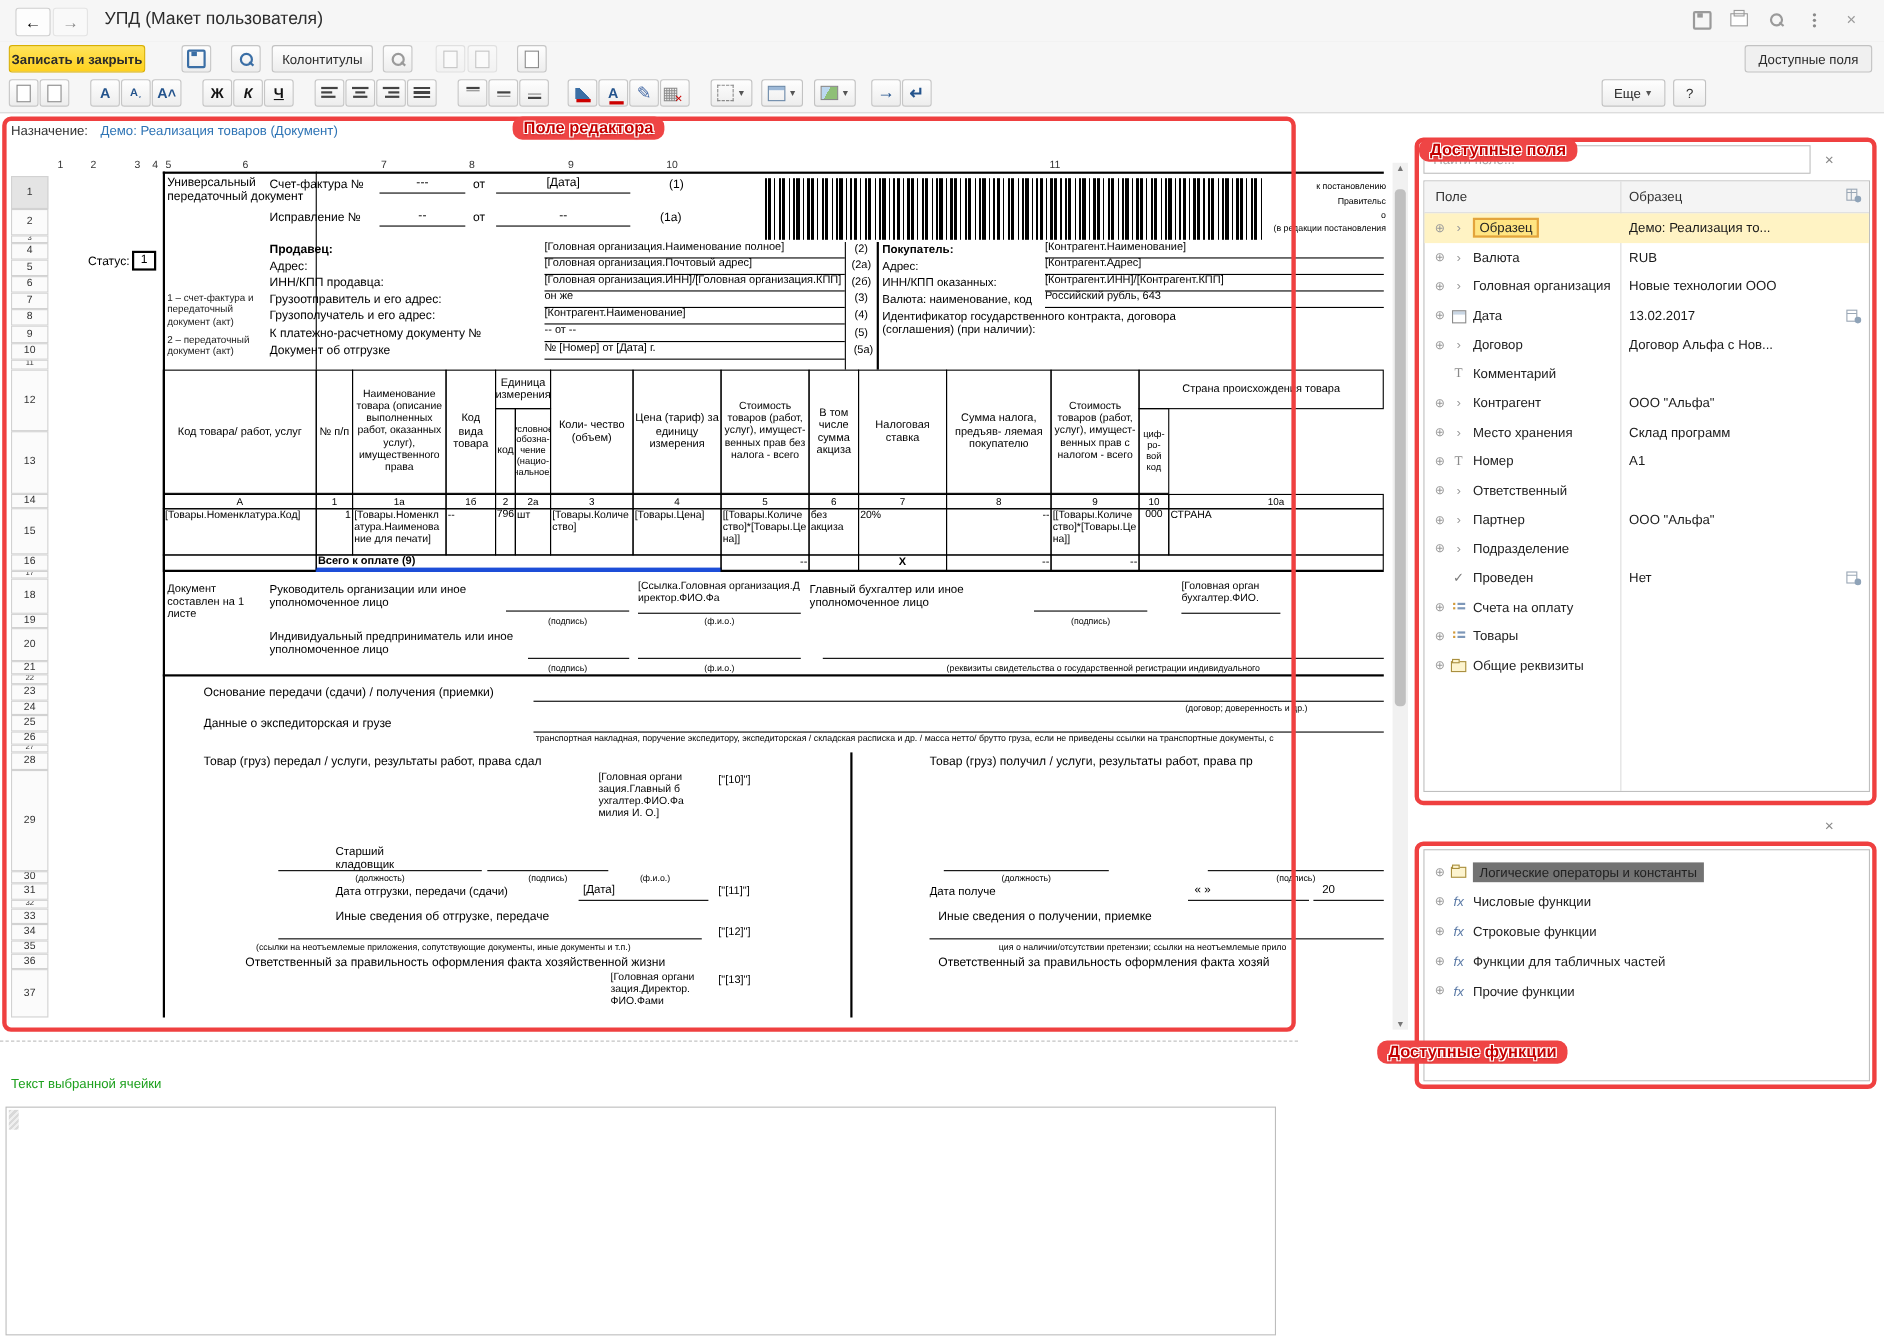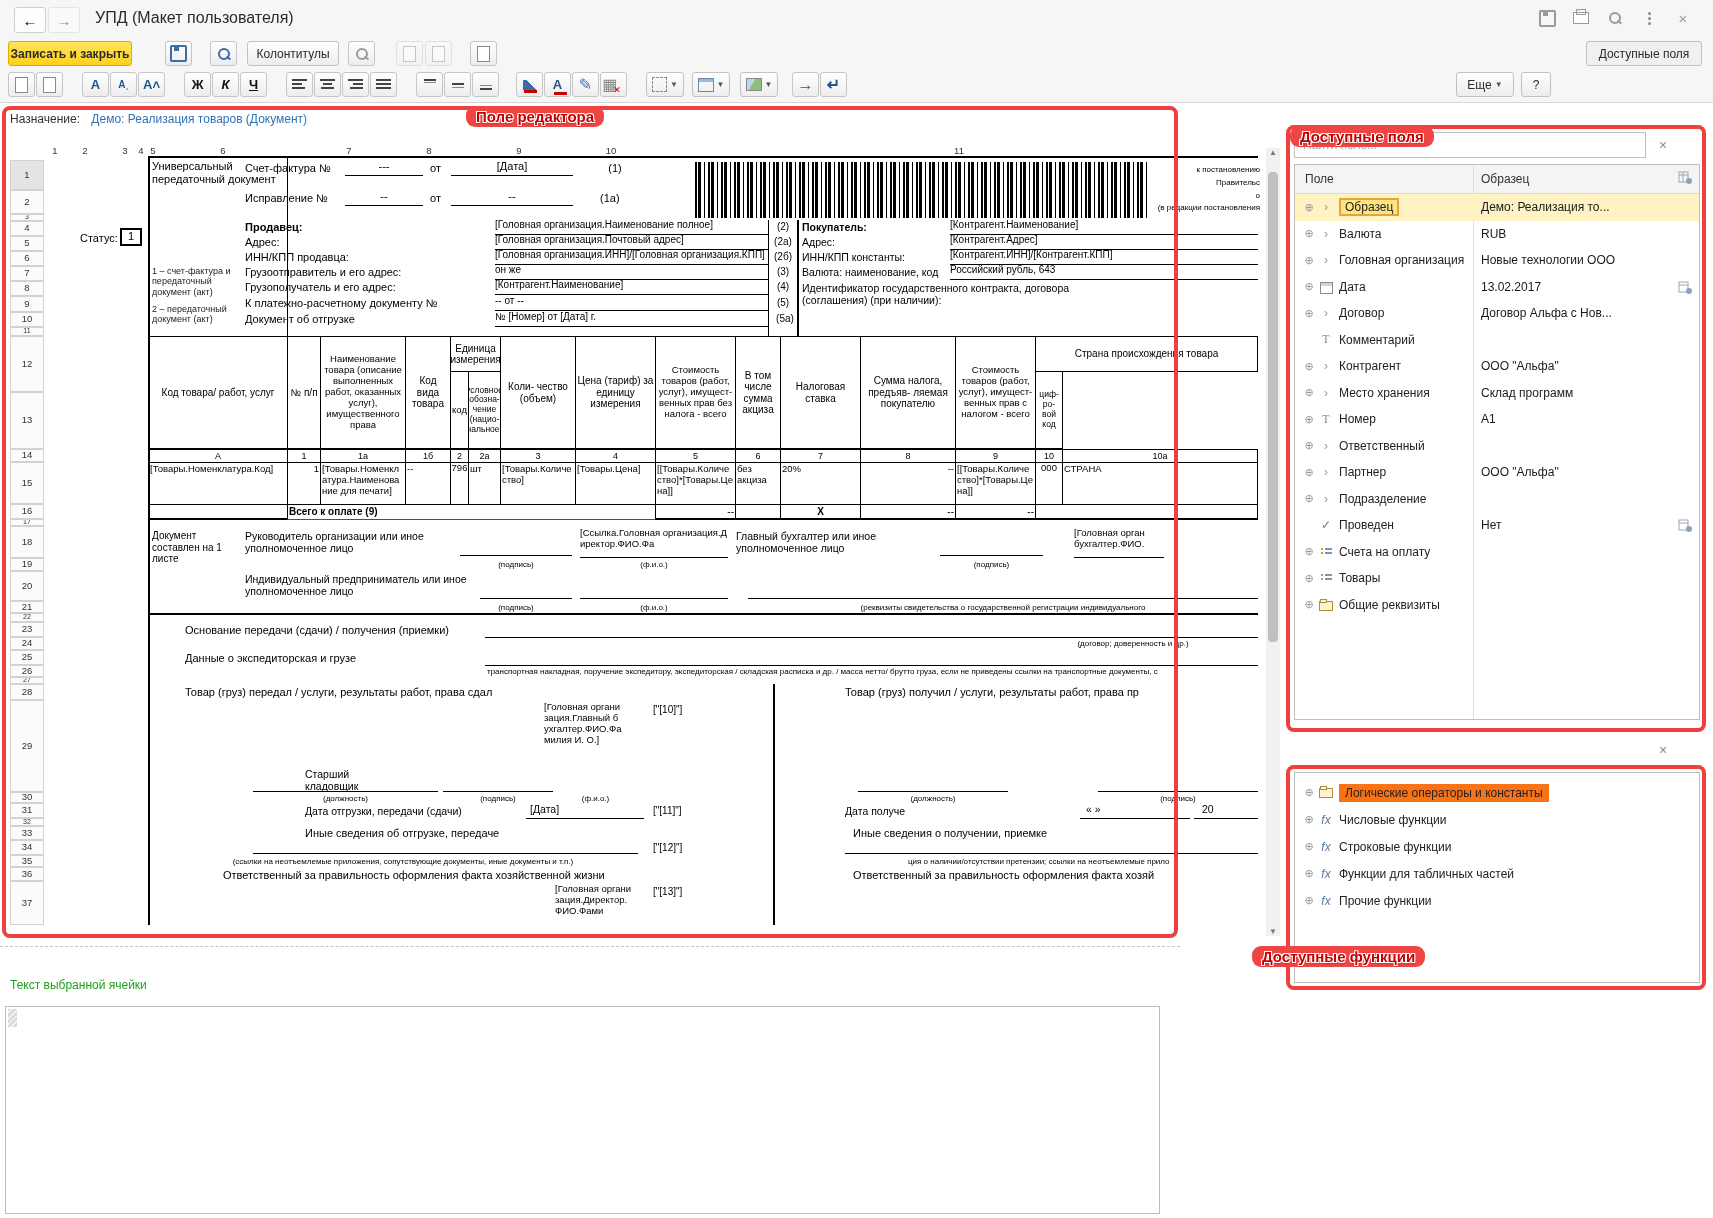--- a/index.html
+++ b/index.html
@@ -78,21 +78,21 @@
   .listbox{position:absolute;background:#fff;border:1px solid #bfbfbf;box-sizing:border-box}
   .fhead{display:flex;height:28px;background:#f4f4f4;border-bottom:1px solid #d9d9d9;align-items:center;font-size:12px;color:#333}
   .frow{display:flex;height:26.5px;align-items:center;font-size:12px;color:#222;position:relative}
   .frow.sel{background:#fff3c4}
   .plus{width:16px;text-align:center;color:#999;font-size:11px;margin-left:6px}
   .tico{width:18px;text-align:center;color:#999;font-size:12px}
   .flabel{margin-left:4px}
   .flabel.boxed{border:2px solid #e3a43c;background:#ffe582;padding:0 4px}
   .fsample{position:absolute;left:186px;color:#1a1a1a}
   .gearpos{position:absolute;right:6px;top:6px}
-  .hlY{background:#f97316;padding:2px 6px}
+  .hlY{background:#737373;padding:2px 6px}
   .fxi{font-style:italic;font-family:Liberation Sans, sans-serif;color:#5b7aa6;font-size:12px}
   .foldi{display:inline-block;width:12px;height:8px;border:1px solid #a98f3f;background:#fdf4cf;position:relative;vertical-align:middle}
   .foldi:before{content:"";position:absolute;left:0;top:-3px;width:5px;height:2px;border:1px solid #a98f3f;background:#fdf4cf}
   .cal{display:inline-block;width:11px;height:10px;border:1px solid #8a8a8a;background:linear-gradient(#c9d6e4 0 0) 0 0/11px 3px no-repeat;vertical-align:middle}
   .lsti{display:inline-block;width:11px;height:9px;background:linear-gradient(#d29a3a 0 0) 0 1px/2px 2px no-repeat,linear-gradient(#d29a3a 0 0) 0 5px/2px 2px no-repeat,linear-gradient(#7d97b8 0 0) 4px 1px/7px 2px no-repeat,linear-gradient(#7d97b8 0 0) 4px 5px/7px 2px no-repeat}
   .ttxt{font-family:"Liberation Serif",serif;color:#8a8a8a;font-size:12px}
   .grn{color:#1ea11e}
   .splitter{position:absolute;left:0;top:946px;width:1180px;border-top:1px dashed #c3c3c3}
   .bottombox{position:absolute;left:5px;top:1006px;width:1153px;height:206px;border:1px solid #bdbdbd;background:#fff}
   .grip{position:absolute;left:2px;top:2px;width:9px;height:18px;background:repeating-linear-gradient(135deg,#d9d9d9 0 2px,#efefef 2px 4px)}
@@ -341,21 +341,21 @@
     <div class="c s10 bb nw" style="left:487px;top:149px;width:273px;height:16px">-- от --</div>
     <div class="c s10 ctr" style="left:761px;top:151px;width:28px;height:14px">(5)</div>
     <div class="c s11 nw" style="left:237px;top:167px;width:245px;height:14px">Документ об отгрузке</div>
     <div class="c s10 bb nw" style="left:487px;top:165px;width:273px;height:16px">№ [Номер] от [Дата] г.</div>
     <div class="c s10 ctr" style="left:761px;top:167px;width:32px;height:14px">(5а)</div>
 
     <div class="c b nw" style="left:794px;top:75px;width:146px;height:14px;font-size:10.5px">Покупатель:</div>
     <div class="c s10 bb nw" style="left:942px;top:73px;width:308px;height:16px">[Контрагент.Наименование]</div>
     <div class="c nw" style="left:794px;top:90px;width:146px;height:14px;font-size:10.5px">Адрес:</div>
     <div class="c s10 bb nw" style="left:942px;top:88px;width:308px;height:16px">[Контрагент.Адрес]</div>
-    <div class="c nw" style="left:794px;top:105px;width:146px;height:14px;font-size:10.5px">ИНН/КПП константы:</div>
+    <div class="c nw" style="left:794px;top:105px;width:146px;height:14px;font-size:10.5px">ИНН/КПП оказанных:</div>
     <div class="c s10 bb nw" style="left:942px;top:103px;width:308px;height:16px">[Контрагент.ИНН]/[Контрагент.КПП]</div>
     <div class="c nw" style="left:794px;top:120px;width:148px;height:14px;font-size:10.5px">Валюта: наименование, код</div>
     <div class="c s10 bb nw" style="left:942px;top:118px;width:308px;height:16px">Российский рубль, 643</div>
     <div class="c" style="left:794px;top:136px;width:268px;height:30px;font-size:10.5px">Идентификатор государственного контракта, договора (соглашения) (при наличии):</div>
 
     <div class="c cell s10" style="left:140px;top:190px;width:140px;height:113px">Код товара/ работ, услуг</div>
     <div class="c cell s10" style="left:279px;top:190px;width:34px;height:113px">№ п/п</div>
     <div class="c cell s95" style="left:312px;top:190px;width:86px;height:113px">Наименование товара (описание выполненных работ, оказанных услуг), имущественного права</div>
     <div class="c cell s10" style="left:397px;top:190px;width:46px;height:113px">Код вида товара</div>
     <div class="c cell s10" style="left:442px;top:190px;width:51px;height:36px">Единица измерения</div>
@@ -397,21 +397,21 @@
     <div class="c cell s95 ba" style="left:567px;top:316px;width:81px;height:43px;justify-content:flex-start;align-items:flex-start;text-align:left">[Товары.Цена]</div>
     <div class="c cell s95 ba" style="left:647px;top:316px;width:81px;height:43px;justify-content:flex-start;align-items:flex-start;text-align:left">[[Товары.Количество]*[Товары.Цена]]</div>
     <div class="c cell s95" style="left:727px;top:316px;width:46px;height:43px;justify-content:flex-start;align-items:flex-start;text-align:left">без акциза</div>
     <div class="c cell s95" style="left:772px;top:316px;width:81px;height:43px;justify-content:flex-start;align-items:flex-start">20%</div>
     <div class="c cell s95" style="left:852px;top:316px;width:96px;height:43px;justify-content:flex-end;align-items:flex-start">--</div>
     <div class="c cell s95 ba" style="left:947px;top:316px;width:81px;height:43px;justify-content:flex-start;align-items:flex-start;text-align:left">[[Товары.Количество]*[Товары.Цена]]</div>
     <div class="c cell s95" style="left:1027px;top:316px;width:28px;height:43px;align-items:flex-start;padding:0">000</div>
     <div class="c cell s95" style="left:1054px;top:316px;width:196px;height:43px;justify-content:flex-start;align-items:flex-start">СТРАНА</div>
 
     <div class="c cell s10 b" style="left:140px;top:358px;width:140px;height:16px;border-bottom:2px solid #000"></div>
-    <div class="c cell s10 b" style="left:279px;top:358px;width:369px;height:16px;justify-content:flex-start;border-bottom:1px solid #1d4ed8">Всего к оплате (9)</div>
+    <div class="c cell s10 b" style="left:279px;top:358px;width:369px;height:16px;justify-content:flex-start;border-bottom:4px solid #1d4ed8">Всего к оплате (9)</div>
     <div class="c cell s10" style="left:647px;top:358px;width:81px;height:16px;justify-content:flex-end;border-bottom:2px solid #000">--</div>
     <div class="c cell s10" style="left:727px;top:358px;width:46px;height:16px;border-bottom:2px solid #000"></div>
     <div class="c cell s10 b" style="left:772px;top:358px;width:81px;height:16px;border-bottom:2px solid #000">X</div>
     <div class="c cell s10" style="left:852px;top:358px;width:96px;height:16px;justify-content:flex-end;border-bottom:2px solid #000">--</div>
     <div class="c cell s10" style="left:947px;top:358px;width:81px;height:16px;justify-content:flex-end;border-bottom:2px solid #000">--</div>
     <div class="c cell s10" style="left:1027px;top:358px;width:223px;height:16px;border-bottom:2px solid #000"></div>
 
     <div class="c s10" style="left:144px;top:384px;width:92px;height:44px">Документ составлен на 1 листе</div>
     <div class="c" style="left:237px;top:384px;width:212px;height:28px;font-size:10.5px">Руководитель организации или иное уполномоченное лицо</div>
     <div class="c bb" style="left:452px;top:382px;width:112px;height:28px"></div>

